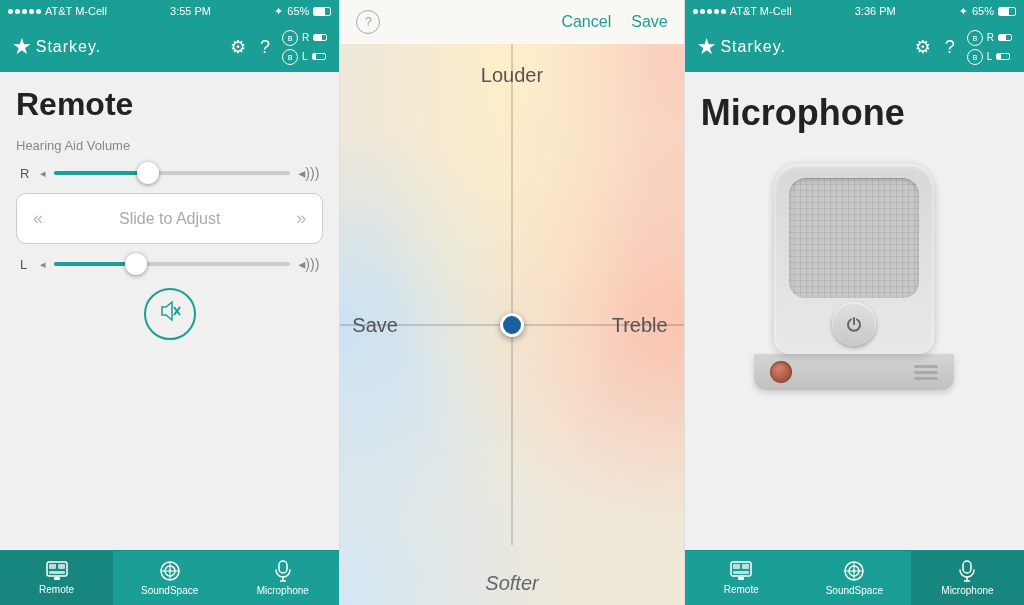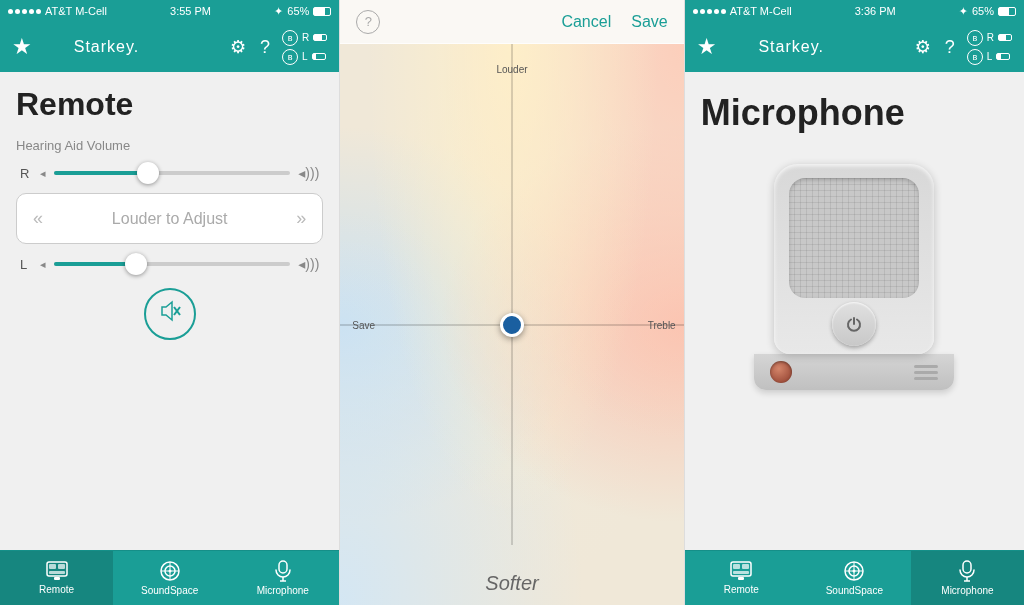--- a/index.html
+++ b/index.html
@@ -52,21 +52,20 @@
     }
     .logo-star {
       color: white;
       font-size: 22px;
     }
     .logo-text {
       color: white;
       font-size: 16px;
       font-weight: 300;
       letter-spacing: 1px;
-      margin-left: 38px;
     }
     .header-icons {
       display: flex;
       align-items: center;
       gap: 10px;
     }
     .header-icon-btn {
       color: white;
       font-size: 18px;
       cursor: pointer;
@@ -320,36 +319,36 @@
       top: 0;
       bottom: 60px;
       left: 50%;
       width: 1px;
       background: rgba(0,0,0,0.3);
       transform: translateX(-50%);
     }
 
     .ss-label {
       position: absolute;
-      font-size: 10px;
+      font-size: 20px;
       color: #555;
     }
     .ss-label-louder {
       top: 20px;
       left: 50%;
       transform: translateX(-50%);
     }
     .ss-label-bass {
       top: 50%;
       left: 12px;
       transform: translateY(-50%);
     }
     .ss-label-treble {
       top: 50%;
-      right: 8px;
+      right: 16px;
       transform: translateY(-50%);
     }
 
     .ss-dot {
       position: absolute;
       width: 24px;
       height: 24px;
       border-radius: 50%;
       background: #1a5fa0;
       border: 3px solid white;
@@ -554,21 +553,21 @@
       <span class="slider-icon">◂</span>
       <div class="slider-track">
         <div class="slider-fill" style="width:40%"></div>
         <div class="slider-thumb" style="left:calc(40% - 11px)"></div>
       </div>
       <span class="slider-icon" style="font-size:14px;">◂)))</span>
     </div>
 
     <div class="slide-adjust-btn">
       <span class="adjust-arrows">«</span>
-      <span class="adjust-text">Louder to Adjust</span>
+      <span class="adjust-text">Slide to Adjust</span>
       <span class="adjust-arrows">»</span>
     </div>
 
     <div class="slider-row">
       <span class="slider-label">L</span>
       <span class="slider-icon">◂</span>
       <div class="slider-track">
         <div class="slider-fill" style="width:35%"></div>
         <div class="slider-thumb" style="left:calc(35% - 11px)"></div>
       </div>

